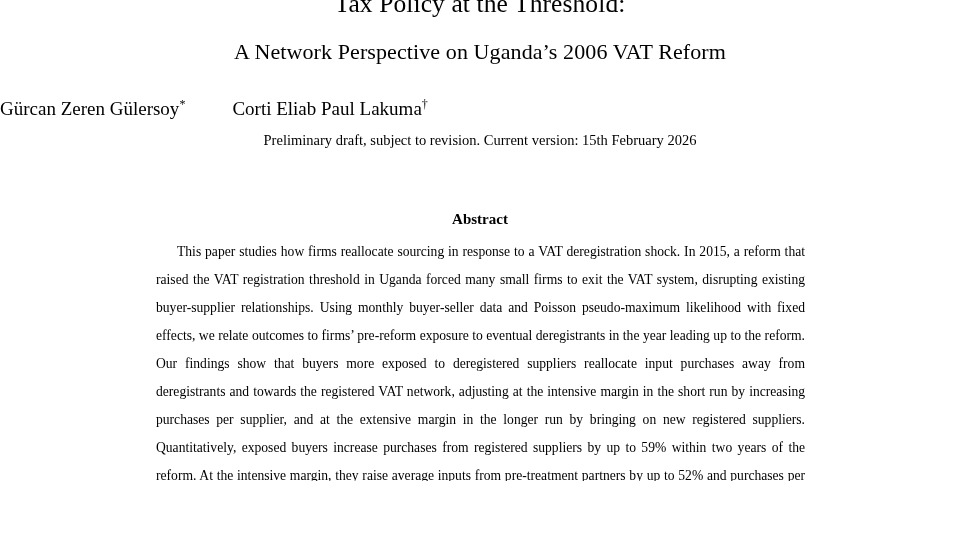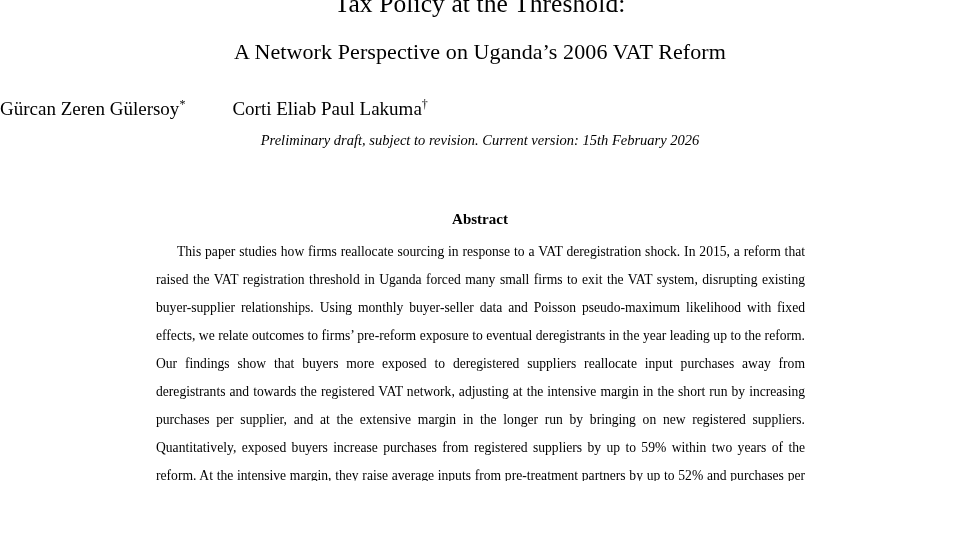--- a/index.html
+++ b/index.html
@@ -69,21 +69,20 @@
     line-height: 0;
   }
 
   
   .draftnote {
     position: absolute;
     left: 0;
     top: 130px;
     width: 960px;
     text-align: center;
-    font-style: italic;
     font-size: 14.5px;
     line-height: 20px;
     white-space: nowrap;
   }
 
   
   .abstract-heading {
     position: absolute;
     left: 0;
     top: 209px;

